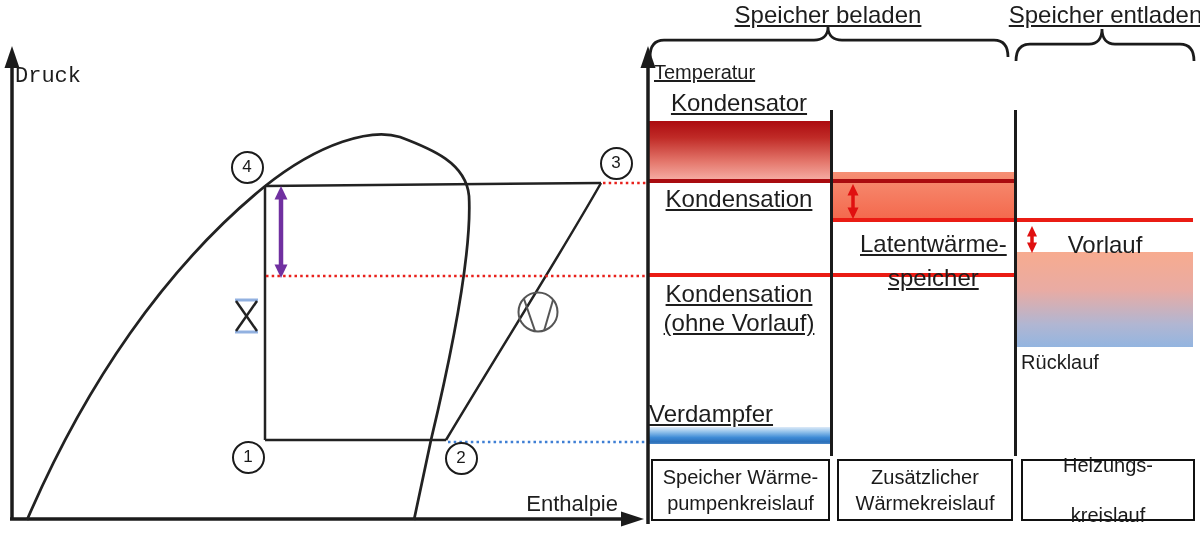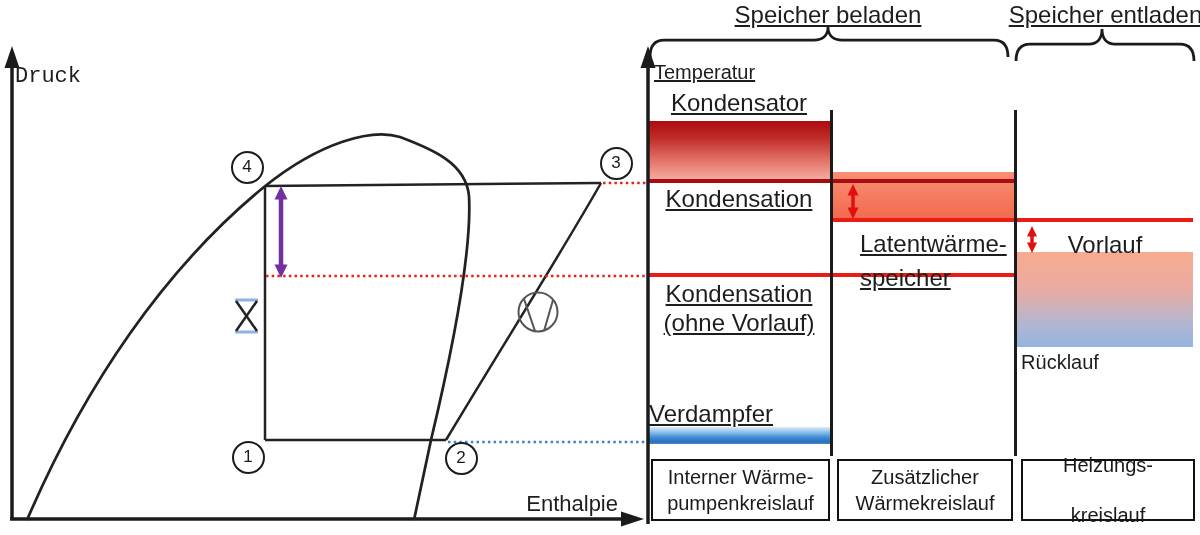--- a/index.html
+++ b/index.html
@@ -127,35 +127,35 @@
 
   <div class="lbl t-lbl center" style="left:698px;top:1px;width:260px;">Speicher beladen</div>
   <div class="lbl t-lbl center" style="left:1003px;top:1px;width:205px;">Speicher entladen</div>
 
   <div class="lbl t-lbl center" style="left:648px;top:89px;width:182px;">Kondensator</div>
   <div class="lbl t-lbl center" style="left:648px;top:185px;width:182px;">Kondensation</div>
   <div class="lbl t-lbl center twoline" style="left:640px;top:279px;width:198px;">
     <div>Kondensation</div>
     <div>(ohne Vorlauf)</div>
   </div>
-  <div class="lbl t-lbl" style="left:860px;top:227px;line-height:34px;">
+  <div class="lbl t-lbl" style="left:860px;top:227px;line-height:34px;text-align:center;">
     <div>Latentwärme-</div>
     <div>speicher</div>
   </div>
   <div class="lbl t-lbl center" style="left:620px;top:400px;width:182px;">Verdampfer</div>
   <div class="lbl center" style="left:1017px;top:231px;width:176px;font-size:24px;">Vorlauf</div>
   <div class="lbl center" style="left:972px;top:351px;width:176px;font-size:20px;">Rücklauf</div>
 
   <div class="pt" style="left:231.5px;top:440.5px;">1</div>
   <div class="pt" style="left:444.5px;top:441.5px;">2</div>
   <div class="pt" style="left:599.5px;top:146.5px;">3</div>
   <div class="pt" style="left:230.5px;top:150.5px;">4</div>
 
   <div class="cbox" style="left:651px;top:459px;width:179px;height:62px;">
-    <div>Interner Wärme-</div>
+    <div>Speicher Wärme-</div>
     <div>pumpenkreislauf</div>
   </div>
   <div class="cbox" style="left:837px;top:459px;width:176px;height:62px;">
     <div>Zusätzlicher</div>
     <div>Wärmekreislauf</div>
   </div>
   <div class="cbox" style="left:1021px;top:459px;width:174px;height:62px;gap:24px;">
     <div>Heizungs-</div>
     <div>kreislauf</div>
   </div>

